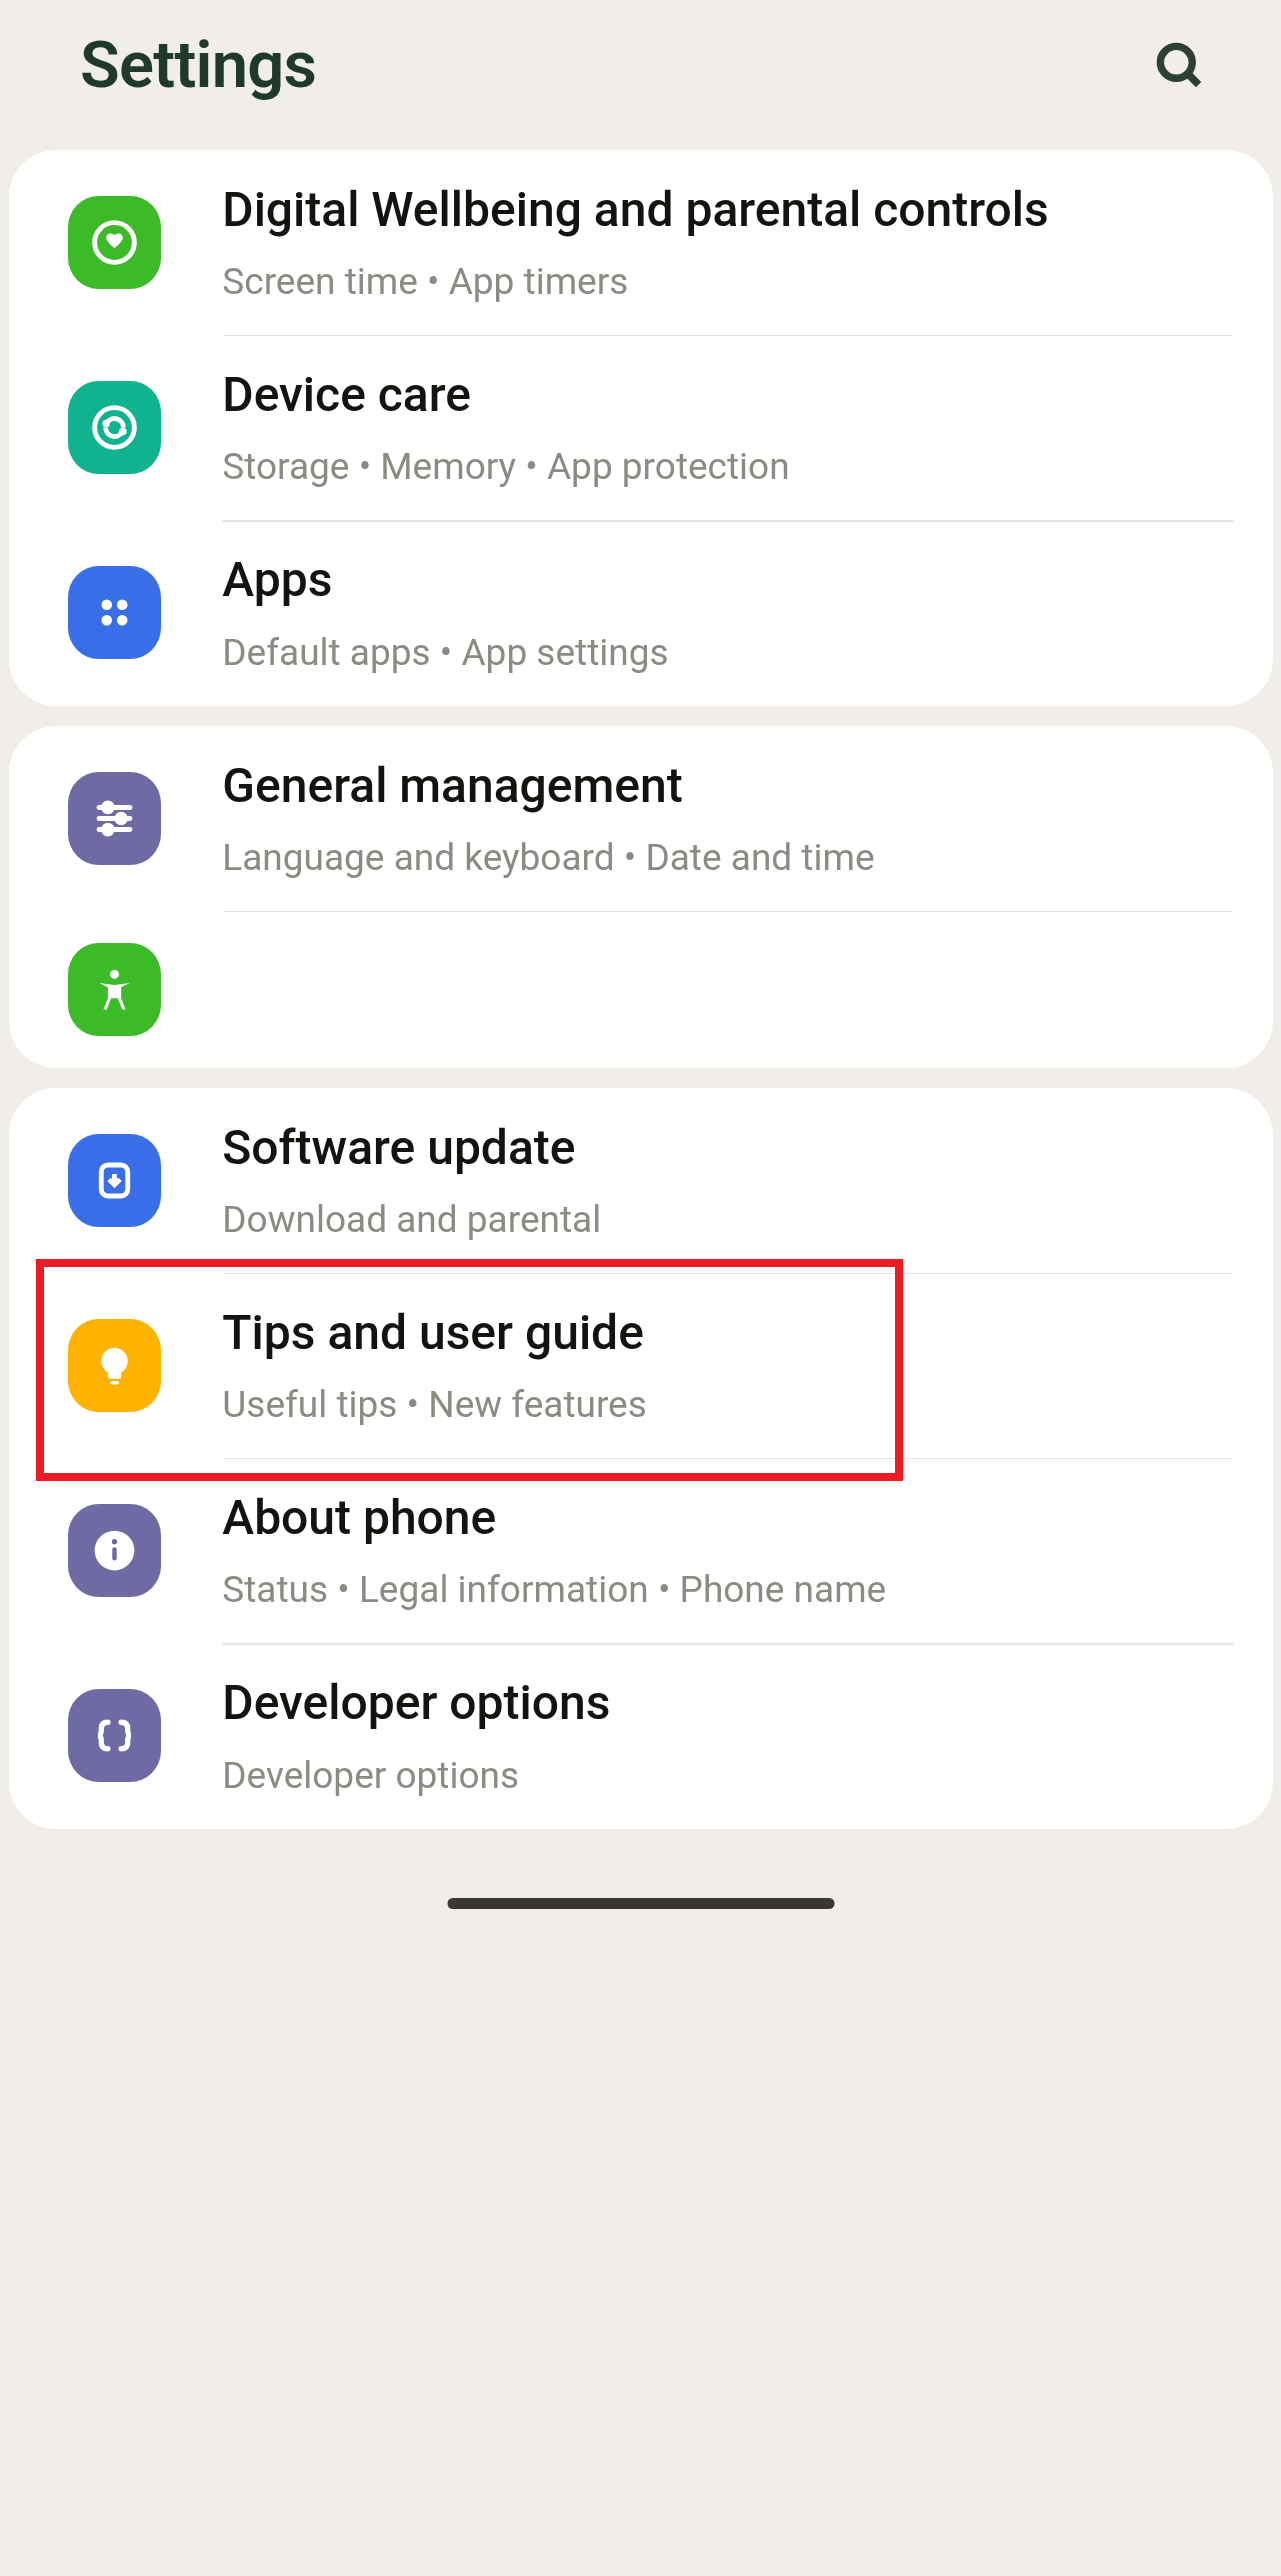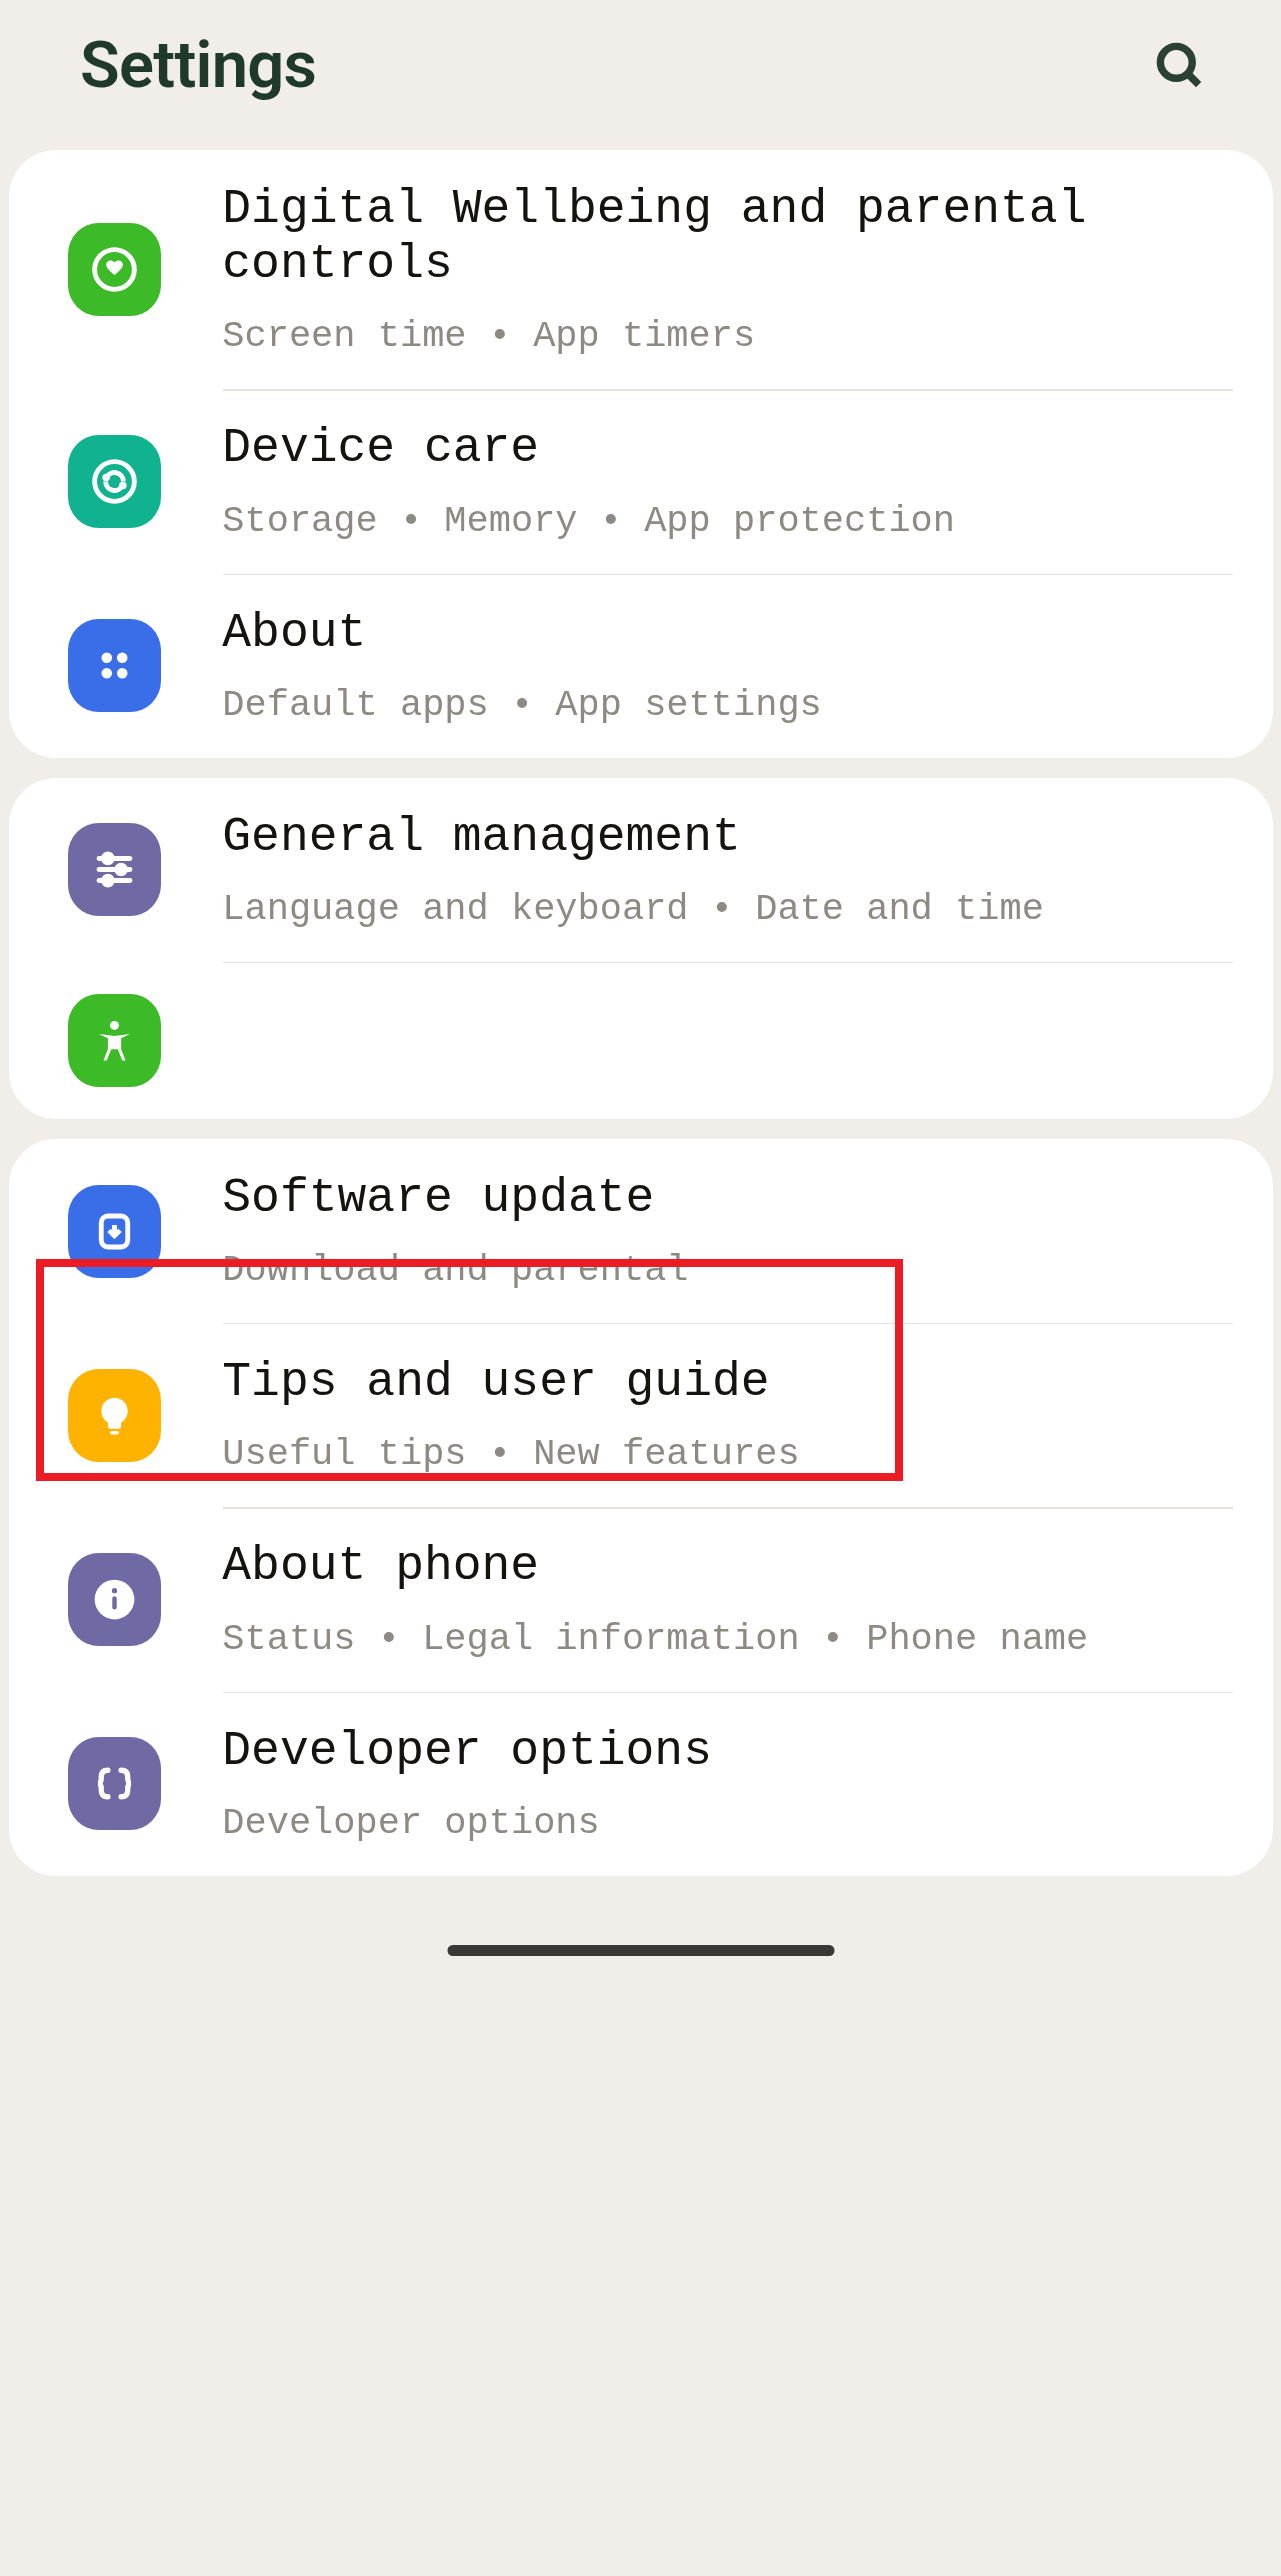--- a/index.html
+++ b/index.html
@@ -39,21 +39,20 @@
     margin: 20px 9.3px;
     overflow: hidden;
   }
 
   .item {
     display: flex;
     align-items: center;
     padding: 32px 27px 32px 59px;
     position: relative;
     min-height: 134px;
-    font-family: Liberation Mono, monospace;
   }
   .item + .item::before {
     content:"";
     position:absolute;
     top:0;
     left: 214px;
     right: 40px;
     height: 1.3px;
     background: #e6e3df;
   }
@@ -151,21 +150,21 @@
     <div class="item">
       <div class="icon-wrap bg-blue">
         <svg viewBox="0 0 24 24" fill="#fff">
           <circle cx="8.5" cy="8.5" r="2.4"></circle>
             <circle cx="15.5" cy="8.5" r="2.4"></circle>
           <circle cx="8.5" cy="15.5" r="2.4"></circle>
             <circle cx="15.5" cy="15.5" r="2.4"></circle>
         </svg>
       </div>
       <div class="text-col">
-        <div class="item-title">About</div>
+        <div class="item-title">Apps</div>
         <div class="item-sub">Default apps  •  App settings</div>
       </div>
     </div>
   </div>
 
   <div class="group">
     <div class="item">
       <div class="icon-wrap bg-violet">
         <svg viewBox="0 0 24 24" fill="none" stroke="#fff" stroke-width="2.2" stroke-linecap="round">
           <line x1="5" y1="7" x2="19" y2="7"></line>

